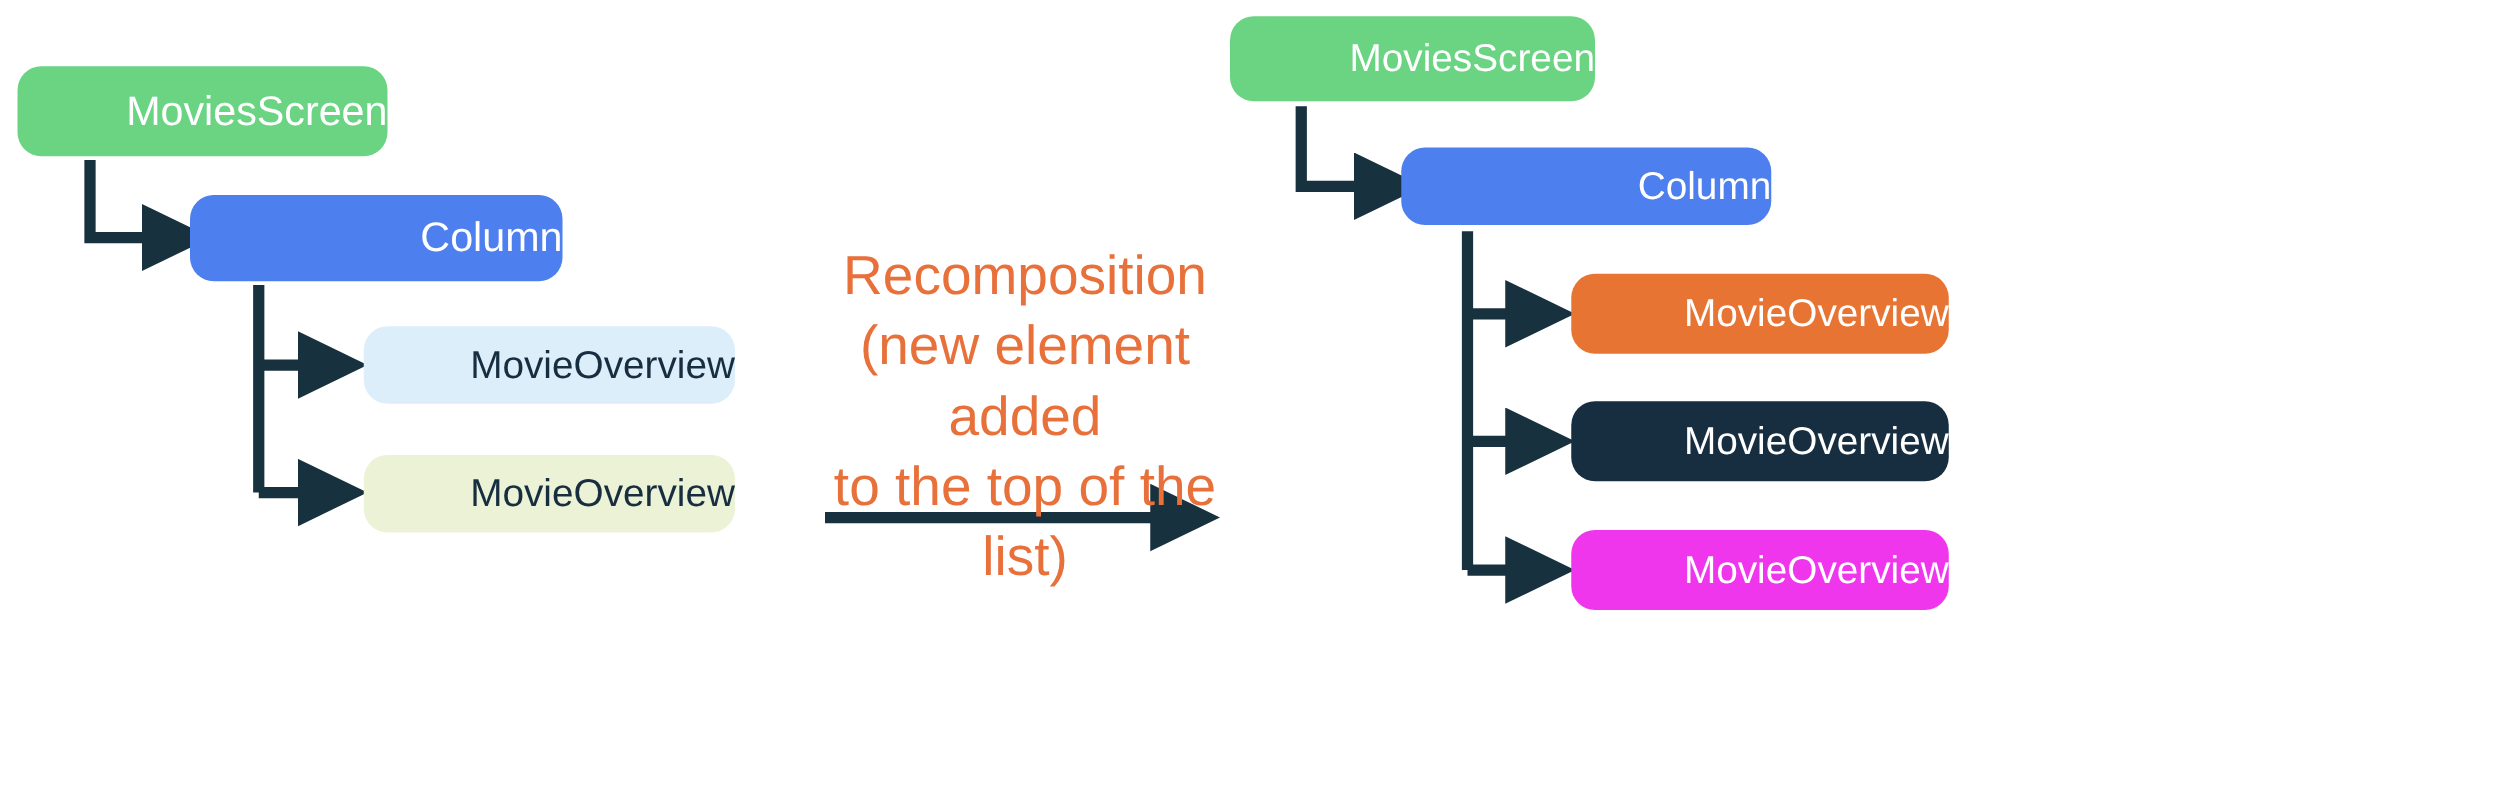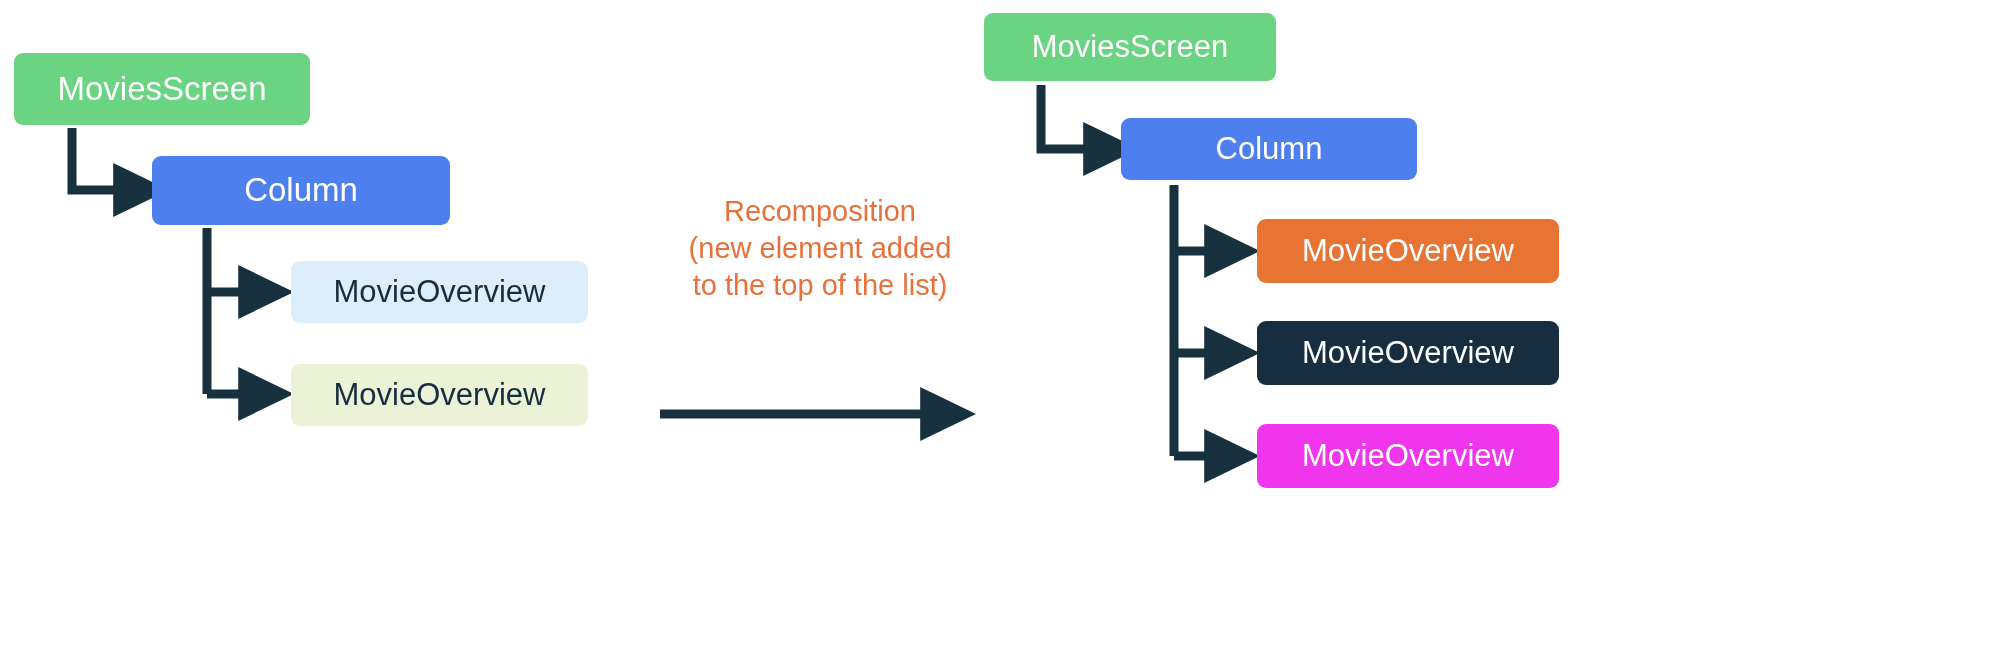--- a/index.html
+++ b/index.html
@@ -17,22 +17,22 @@
   #canvas {
     position: absolute;
     left: 0; top: 0;
     width: 1999px;
     height: 648px;
   }
   .node {
     position: absolute;
     display: flex;
     align-items: center;
-    justify-content: center;
-    border-radius: 9px;
+    justify-content: flex-end;
+    border-radius: 19px;
     box-sizing: border-box;
     text-align: center;
     line-height: 1.1;
     white-space: nowrap;
   }
   .node-label {
     display: block;
   }
 
   
@@ -51,21 +51,21 @@
   #l-overview-2 {
     left: 291px; top: 364px; width: 297px; height: 62px;
     background: #ecf2d5; color: #172d40; font-size: 31px;
   }
 
   
   #center-caption {
     position: absolute;
     left: 655px; top: 193px; width: 330px;
     color: #e8703a;
-    font-size: 29px;
+    font-size: 44px;
     line-height: 1.28;
     text-align: center;
     white-space: pre-line;
   }
 
   
   #r-movies-screen {
     left: 984px; top: 13px; width: 292px; height: 68px;
     background: #6ad483; color: #ffffff; font-size: 31px;
   }

